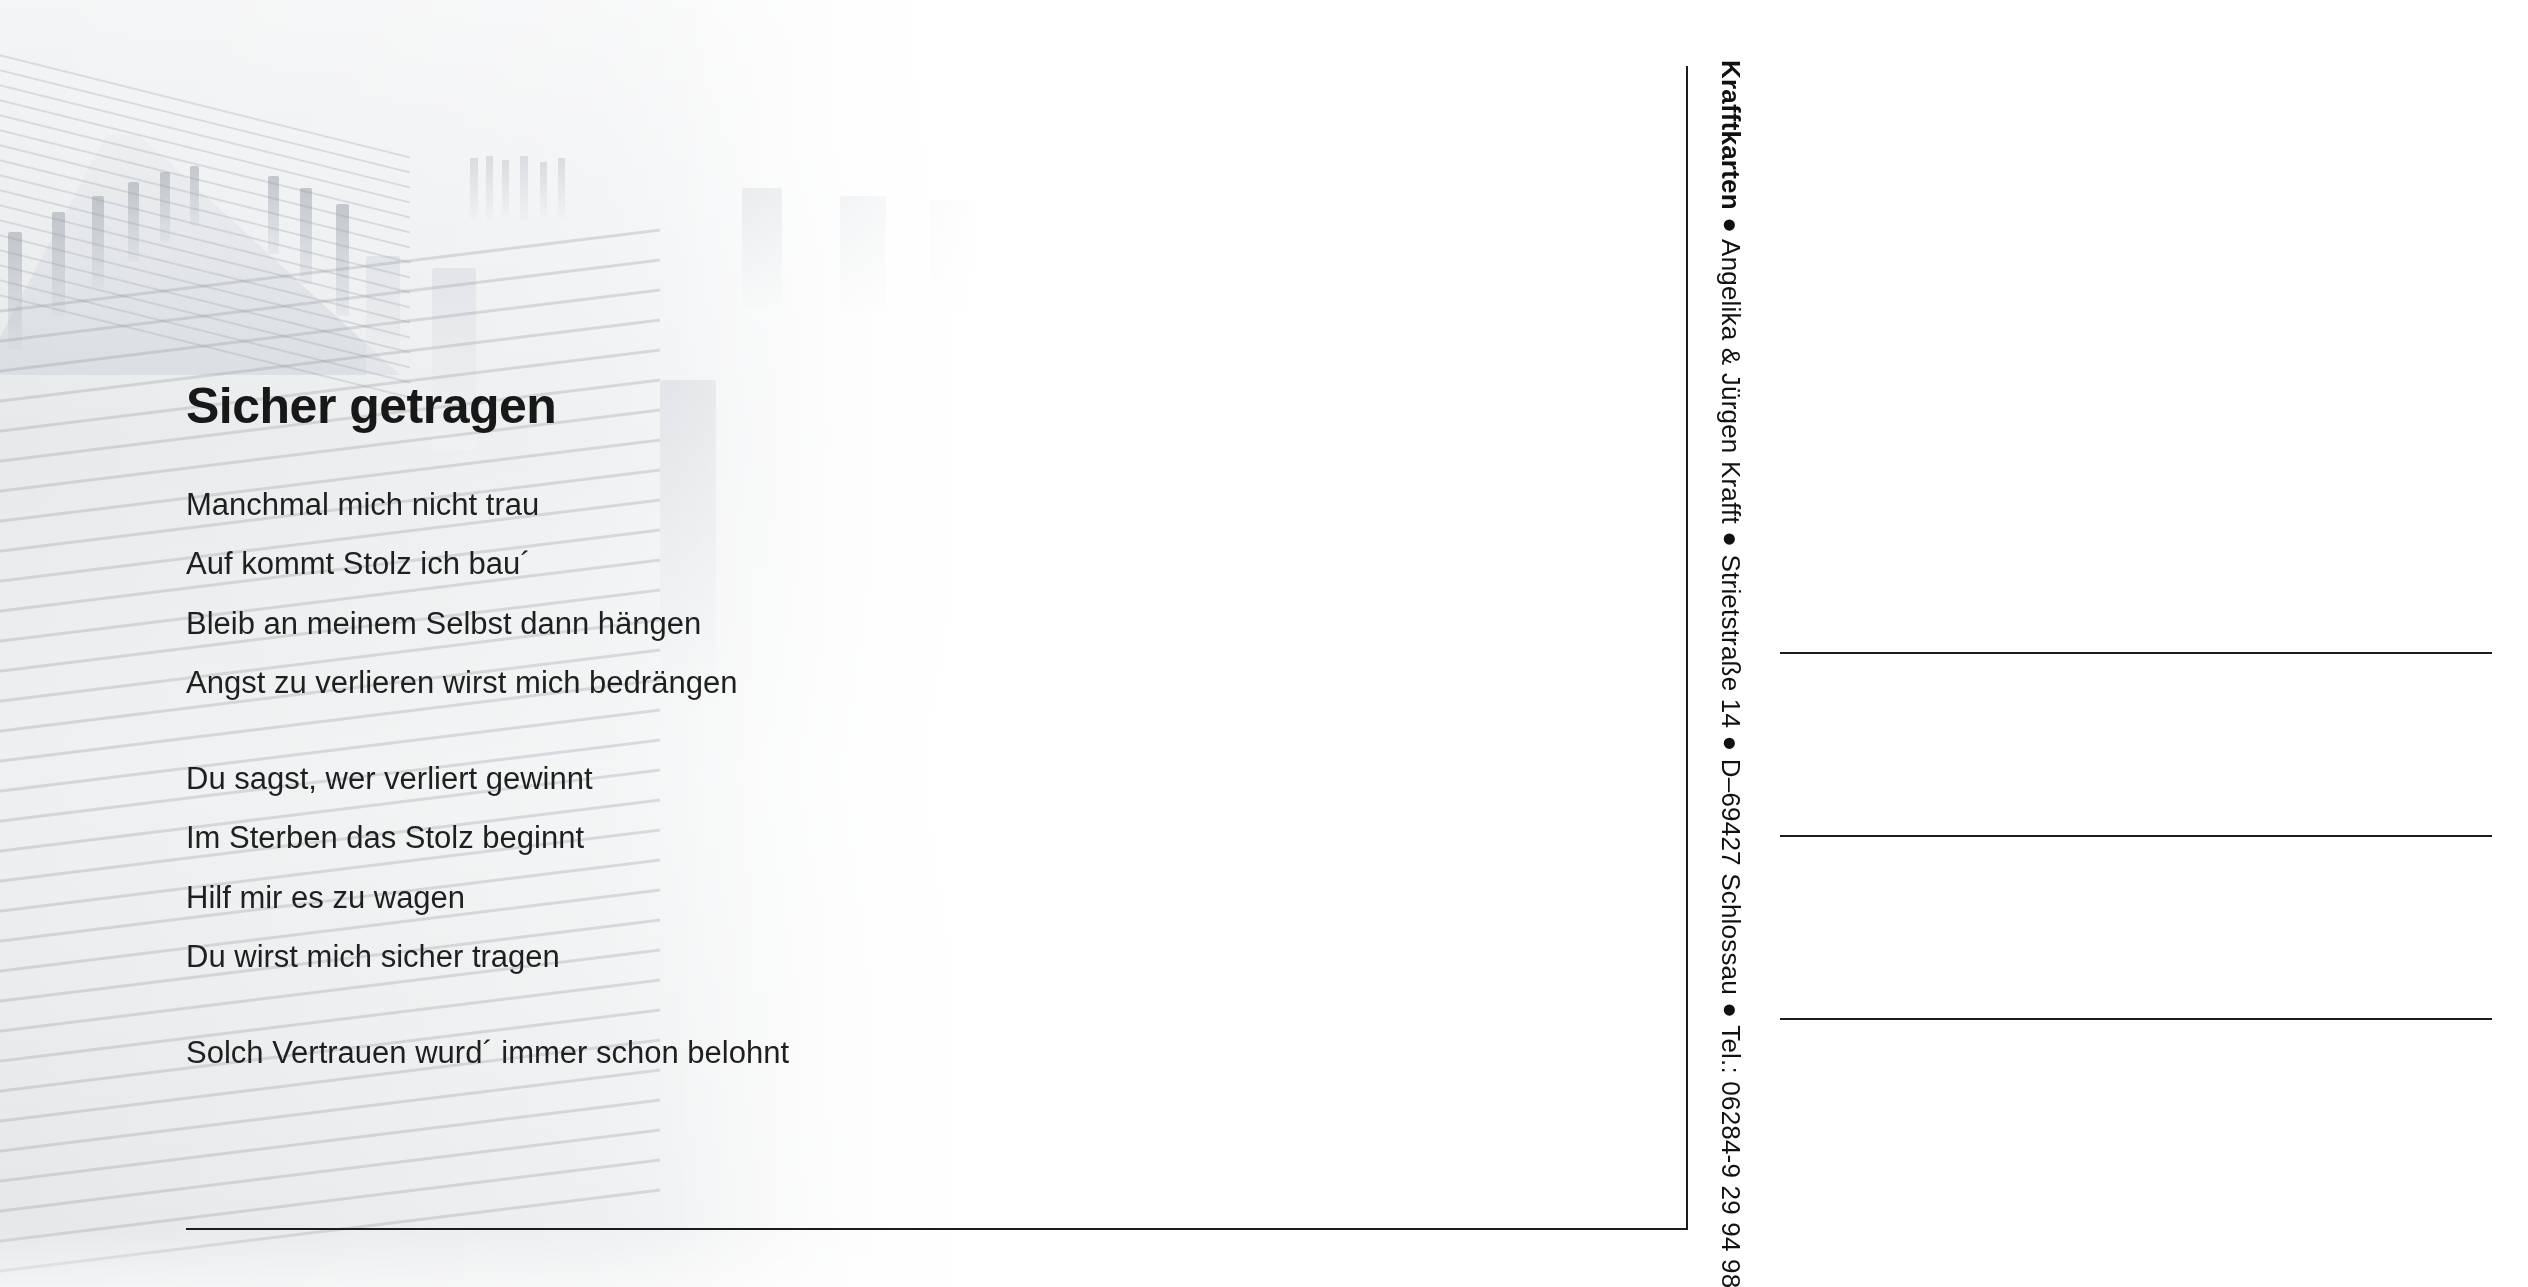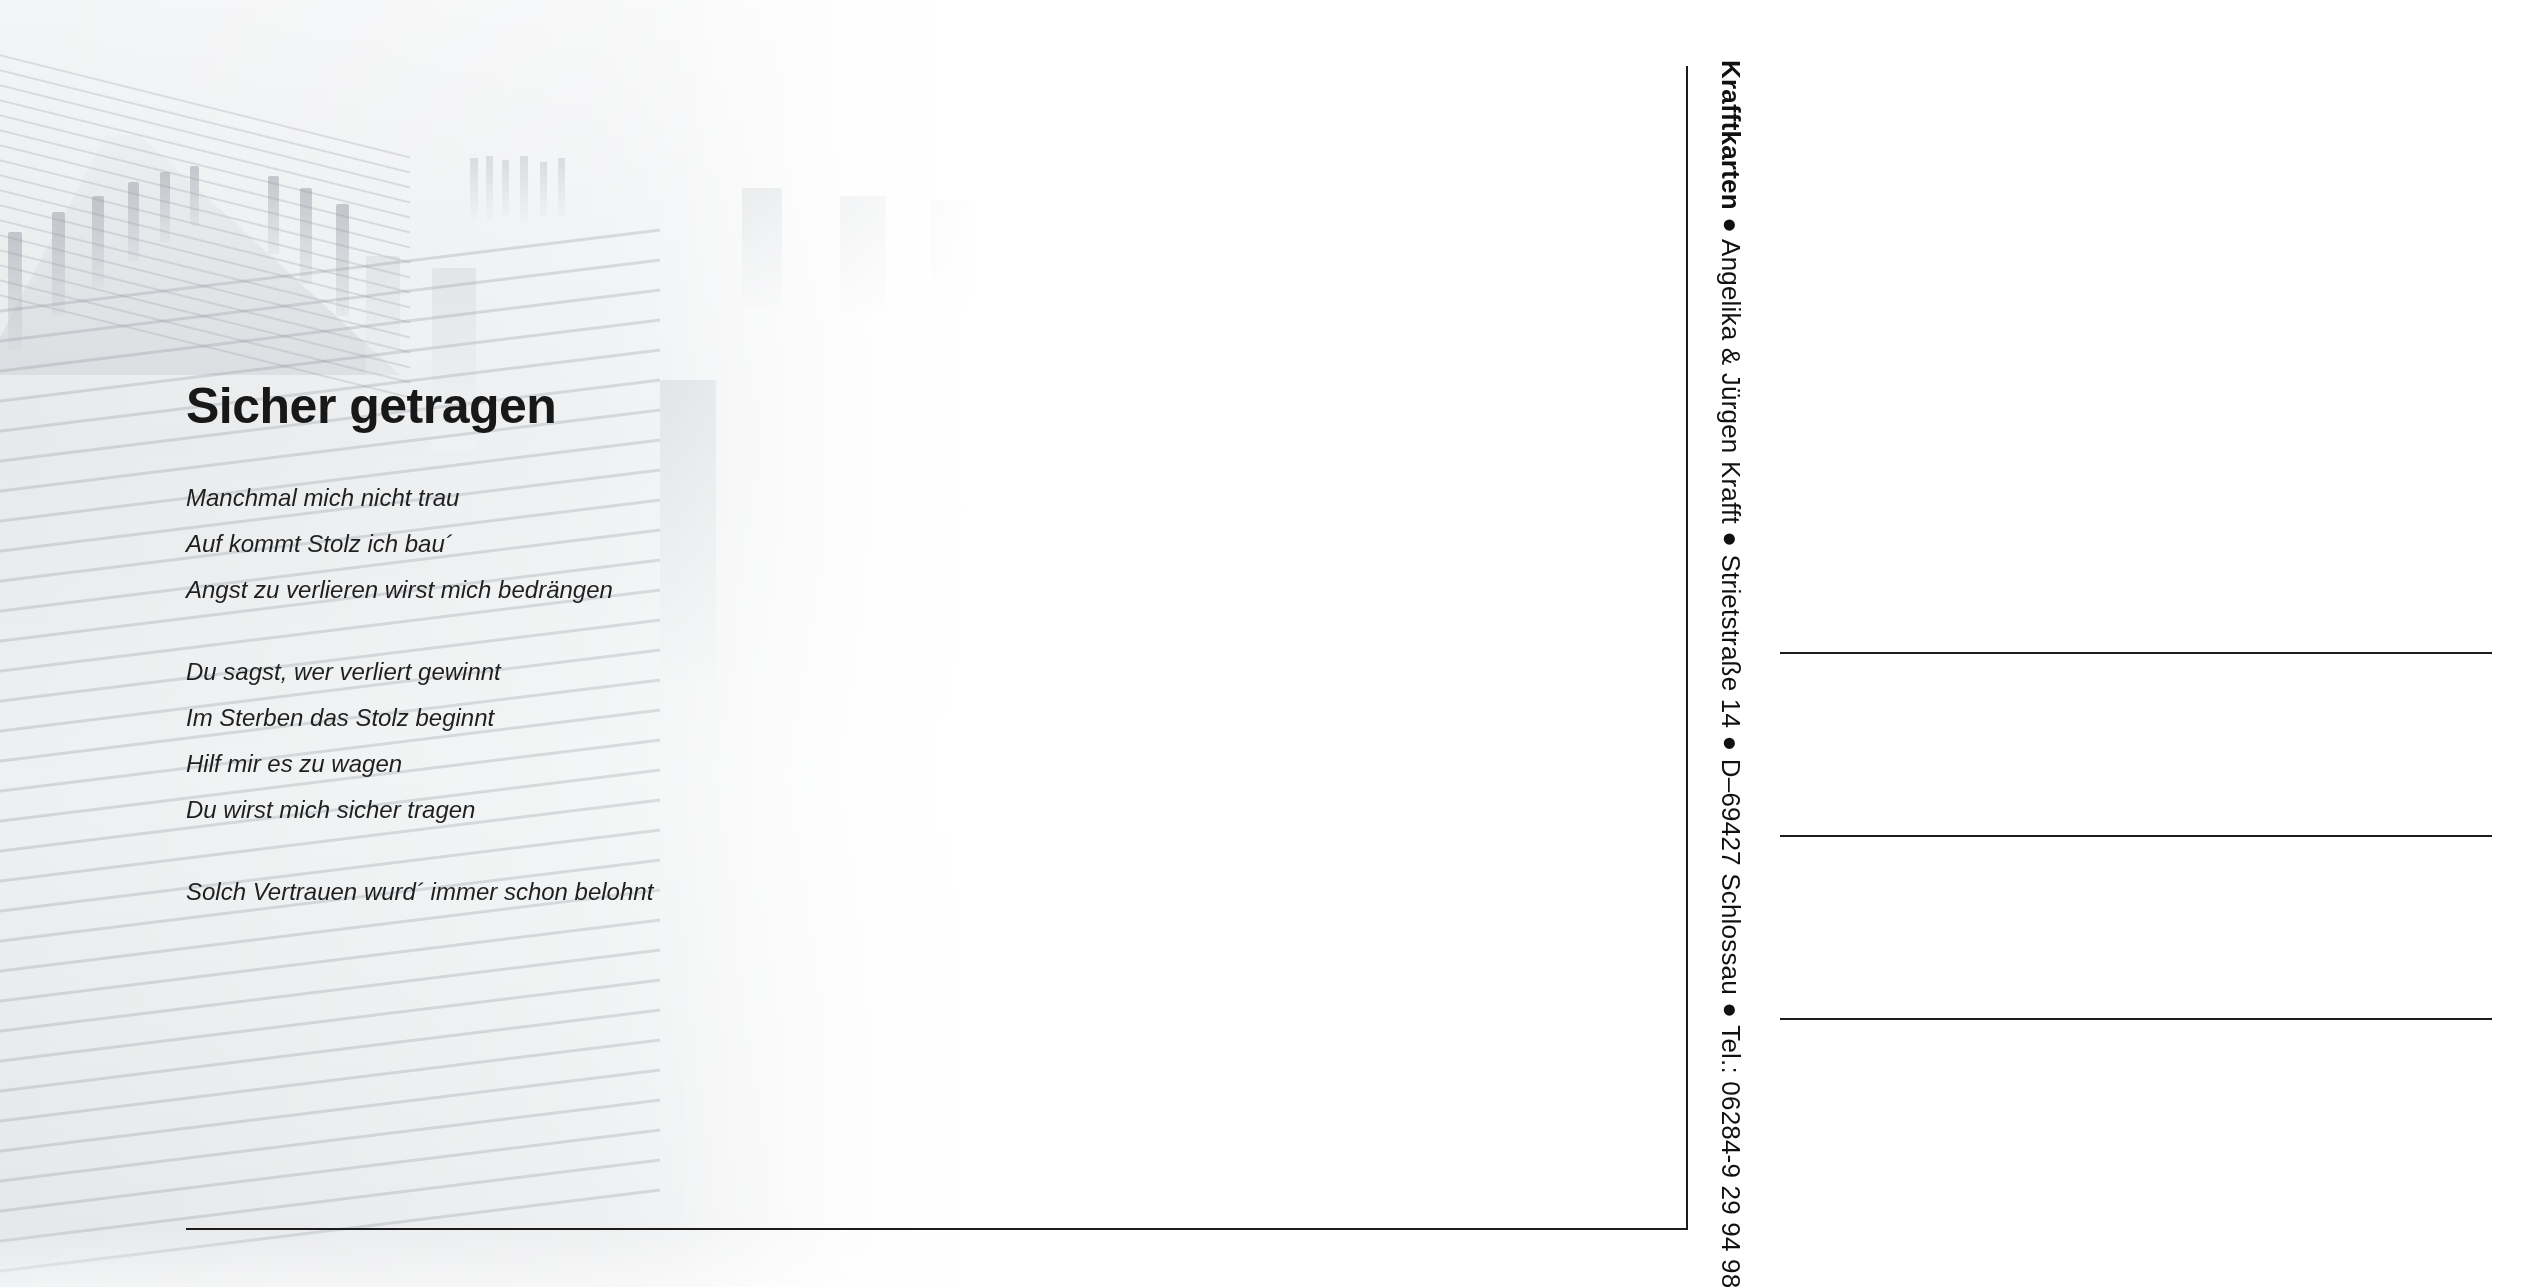--- a/index.html
+++ b/index.html
@@ -134,22 +134,21 @@
     font-weight: bold;
     letter-spacing: -0.5px;
     color: #181818;
     margin: 0 0 42px 0;
     line-height: 1.05;
   }
   .poem-stanza {
     margin-bottom: 36px;
   }
   .poem-line {
-    font-size: 24px;
-    font-style: italic;
+    font-size: 31px;
     color: #1f1f1f;
     line-height: 1.92;
     white-space: nowrap;
   }
 
   
   .bottom-rule {
     position: absolute;
     left: 186px;
     top: 1228px;
@@ -250,20 +249,21 @@
       <div class="photo-fade-bottom"></div>
     </div>
   </div>
 
   <div class="poem">
     <h1 class="poem-title">Sicher getragen</h1>
 
     <div class="poem-stanza">
       <div class="poem-line">Manchmal mich nicht trau</div>
       <div class="poem-line">Auf kommt Stolz ich bau´</div>
+      <div class="poem-line">Bleib an meinem Selbst dann hängen</div>
       <div class="poem-line">Angst zu verlieren wirst mich bedrängen</div>
     </div>
 
     <div class="poem-stanza">
       <div class="poem-line">Du sagst, wer verliert gewinnt</div>
       <div class="poem-line">Im Sterben das Stolz beginnt</div>
       <div class="poem-line">Hilf mir es zu wagen</div>
       <div class="poem-line">Du wirst mich sicher tragen</div>
     </div>
 

